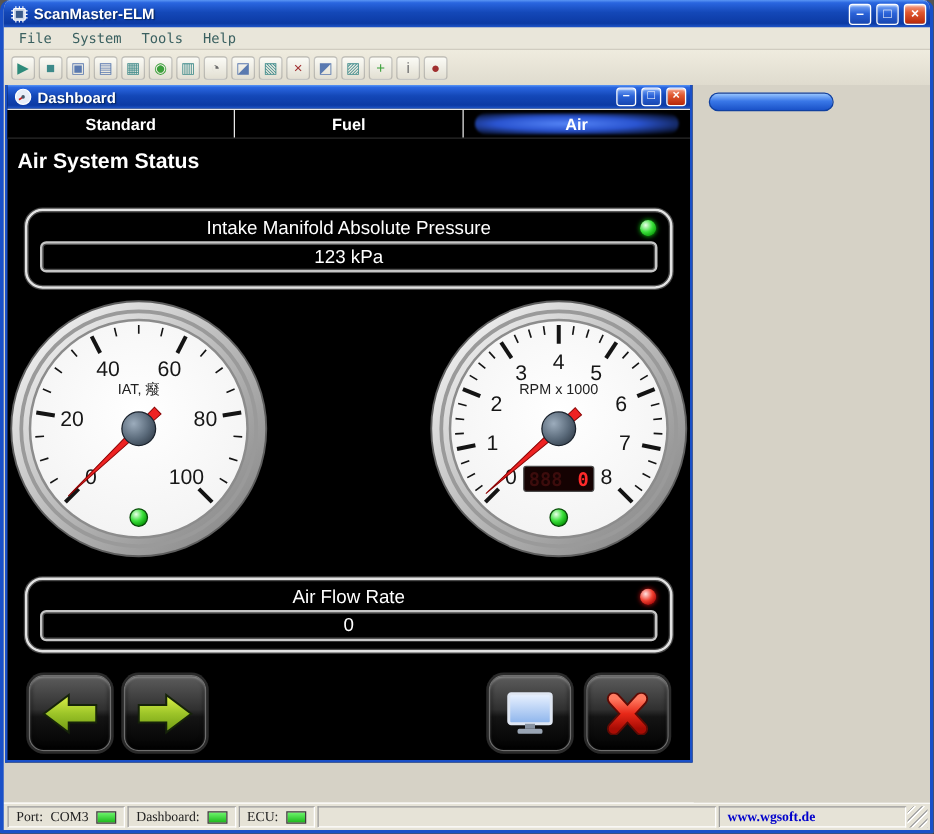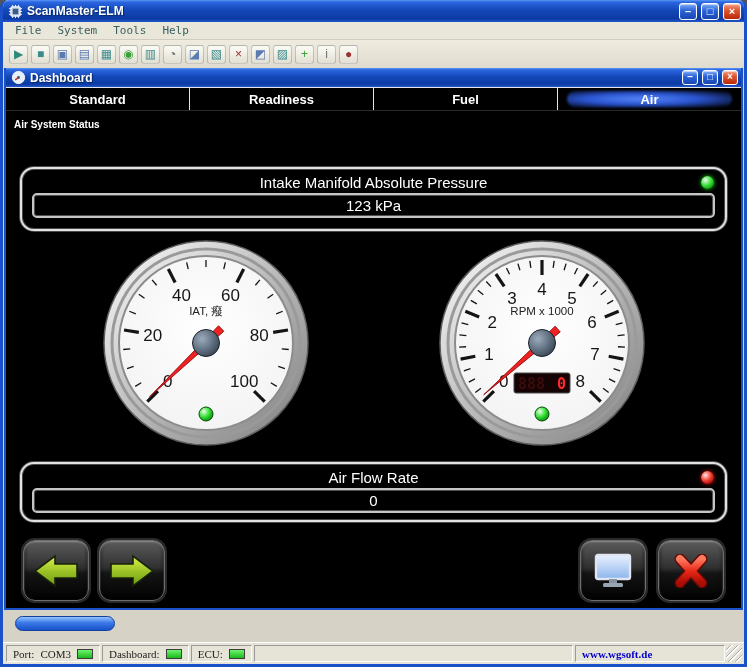--- a/index.html
+++ b/index.html
@@ -25,36 +25,36 @@
   
   .menubar{height:18px;background:#e9e6da;display:flex;align-items:center;padding-left:4px;flex:0 0 auto;
     border-bottom:1px solid #d0ccc0;}
   .menu-item{font-size:11px;color:#3a6060;padding:1px 8px;font-family:"DejaVu Sans Mono",monospace;}
   .toolbar{height:28px;background:linear-gradient(180deg,#efecdf,#dfdbce);display:flex;align-items:center;
     gap:3px;padding:0 6px;flex:0 0 auto;}
   .ticon{width:19px;height:19px;border:1px solid rgba(120,120,120,.4);border-radius:3px;display:flex;
     align-items:center;justify-content:center;font-size:12px;background:linear-gradient(180deg,#fbfbf6,#e2dfd2);}
 
   
-  .client{flex:1;display:flex;flex-direction:column;background:#d6d2c6;min-height:0;}
+  .client{flex:1;display:flex;background:#d6d2c6;min-height:0;}
   .dashboard{margin:0 1px;height:542px;border:2px solid #1a50c8;border-top:none;background:#000;
     display:flex;flex-direction:column;flex:0 0 auto;}
   .dash-title{border-bottom:1px solid #e6e6e6;}
 
   .tabs{height:23px;display:flex;flex:0 0 auto;background:#000;border-bottom:1px solid #2a2a2a;}
   .tab{flex:1;position:relative;display:flex;align-items:center;justify-content:center;color:#fff;
     font-size:13px;font-weight:bold;cursor:default;}
   .tab + .tab{border-left:1px solid #e8e8e8;}
   .tab.active::before{content:"";position:absolute;left:5%;right:5%;top:50%;height:17px;transform:translateY(-50%);
     border-radius:9px;background:radial-gradient(ellipse at 45% 50%,#5585f6 0%,#2a54d0 45%,rgba(10,30,120,0) 95%);
     filter:blur(1px);}
   .tab span{position:relative;z-index:1;}
 
   .dcontent{flex:1;padding:0;position:relative;color:#fff;}
-  .section-title{font-size:10px;font-weight:bold;color:#fff;padding:8px 8px 0 8px;height:22px;}
+  .section-title{font-size:17px;font-weight:bold;color:#fff;padding:8px 8px 0 8px;height:22px;}
 
   .panel{margin:0 14px;background:#000;border:2px solid #e2e2e2;border-radius:14px;
     box-shadow:0 0 0 1px #4a4a4a, inset 0 0 0 1px #4a4a4a;position:relative;padding:3px 10px 7px 10px;}
   .panel-title{text-align:center;color:#fff;font-size:15px;height:21px;line-height:21px;}
   .panel-value{border:2px solid #c6c6c6;border-radius:5px;box-shadow:inset 0 0 0 1px #505050;
     height:25px;line-height:21px;text-align:center;color:#fff;font-size:15px;background:#000;}
   .led{position:absolute;top:7px;right:11px;width:13px;height:13px;border-radius:50%;}
   .led-green{background:radial-gradient(circle at 35% 32%,#eaffea,#3ae03a 45%,#0c9a0c 78%,#065e06);
     box-shadow:0 0 4px #1c1;}
   .led-red{background:radial-gradient(circle at 35% 32%,#ffe2e0,#f04030 45%,#a80a0a 78%,#5e0606);
@@ -144,23 +144,20 @@
         </svg>
         <div class="wtitle">Dashboard</div>
         <div class="tbtn">–</div>
         <div class="tbtn">□</div>
         <div class="tbtn close">×</div>
       </div>
 
       <div class="tabs" id="tabs">
           <div class="tab">
             <span>Standard</span>
-          </div>
-          <div class="tab">
-            <span>Readiness</span>
           </div>
           <div class="tab">
             <span>Fuel</span>
           </div>
           <div class="tab active">
             <span>Air</span>
           </div>
         </div>
 
       <div class="dcontent">

